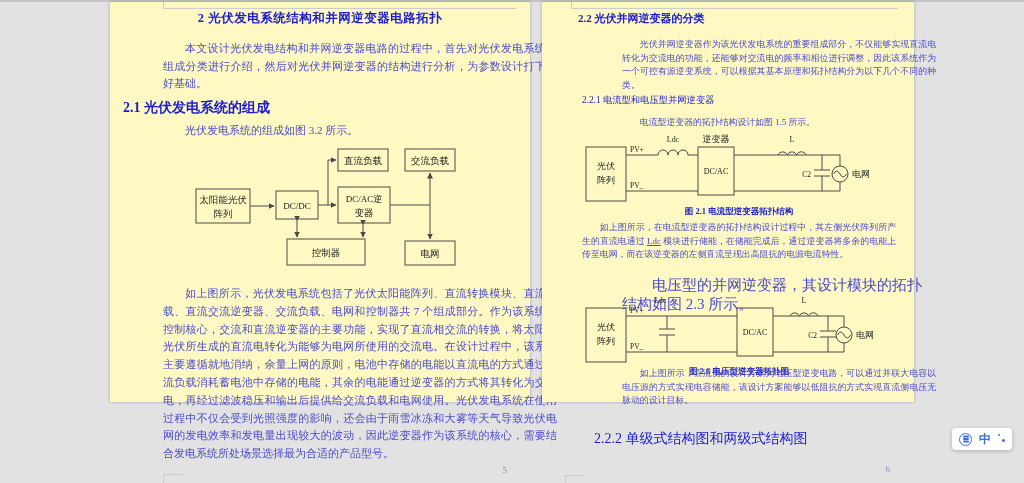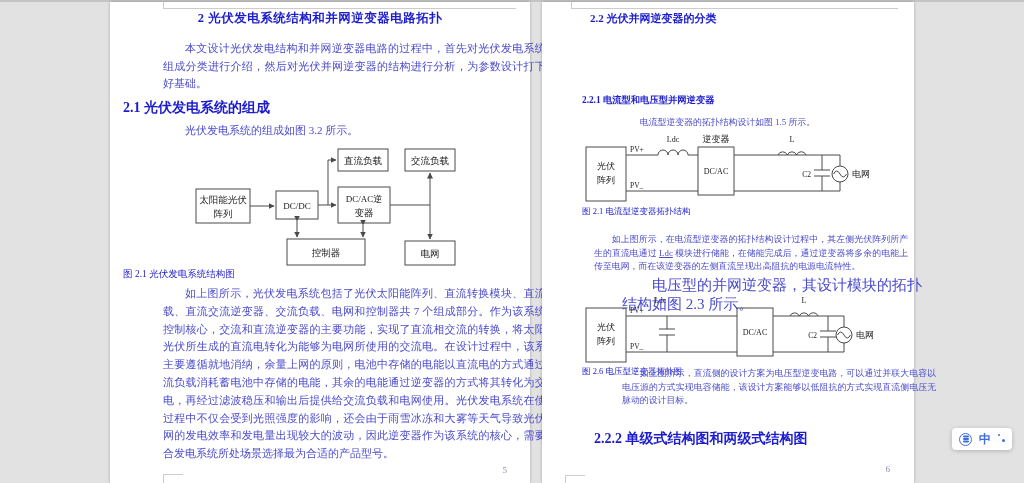--- a/index.html
+++ b/index.html
@@ -2,34 +2,34 @@
 <html><head>
 <meta charset="utf-8">
 <style>
   html,body{margin:0;padding:0;}
   body{
     width:1024px;height:483px;overflow:hidden;position:relative;
     background:#e2e2e2;
     font-family:"Liberation Serif","DejaVu Serif",serif;
   }
   body::before{content:"";position:absolute;left:0;top:0;width:1024px;height:2px;background:#c4c4c4;}
-  .page{position:absolute;top:2px;height:481px;background:#ffffff;box-shadow:0 0 3px rgba(0,0,0,.28);}
+  .page{position:absolute;top:2px;height:400px;background:#fef9c3;box-shadow:0 0 3px rgba(0,0,0,.28);}
   #left-page{left:110px;width:420px;}
   #right-page{left:542px;width:372px;}
   .abs{position:absolute;}
   
   .bline{border-top:1px solid #cccccc;height:0;}
   .btick{border-left:1px solid #cccccc;width:0;}
   
   .doc-title{font-weight:bold;text-align:center;font-size:12.5px;letter-spacing:.5px;}
   .h-major{font-weight:bold;font-size:14px;}
-  .h-minor{font-weight:bold;}
+  .h-minor{font-weight:normal;}
   .para{text-align:justify;}
   .indent{text-indent:2em;margin-left:40px;}
-  .caption{font-weight:normal;}
+  .caption{font-weight:bold;text-align:center;}
   .pagenum{text-align:right;font-size:9px;color:#8a8ab8;}
   svg text{font-family:"Liberation Serif","DejaVu Serif",serif;fill:#222222;}
   svg .wire{stroke:#4a4a4a;stroke-width:1;fill:none;}
   svg .box{stroke:#4a4a4a;stroke-width:1;fill:none;}
   
   #translate-widget{
     position:absolute;left:952px;top:428px;height:22px;padding:0 7px;
     background:#ffffff;border-radius:4px;box-shadow:0 1px 4px rgba(0,0,0,.22);
     display:flex;align-items:center;gap:7px;
     font-family:"Liberation Sans","DejaVu Sans",sans-serif;
@@ -92,36 +92,36 @@
     <line class="wire" x1="127" y1="65" x2="151" y2="65" marker-end="url(#ah)"></line>
     <line class="wire" x1="195" y1="64" x2="213" y2="64" marker-end="url(#ah)"></line>
     <path class="wire" d="M205,64 L205,19 L213,19" marker-end="url(#ah)"></path>
     <line class="wire" x1="267" y1="64" x2="307" y2="64"></line>
     <line class="wire" x1="307" y1="64" x2="307" y2="32" marker-end="url(#ah)"></line>
     <line class="wire" x1="307" y1="64" x2="307" y2="98" marker-end="url(#ah)"></line>
     <line class="wire" x1="174" y1="80" x2="174" y2="96" marker-start="url(#ah)" marker-end="url(#ah)"></line>
     <line class="wire" x1="240" y1="84" x2="240" y2="96" marker-start="url(#ah)" marker-end="url(#ah)"></line>
   </svg>
 
-  <div class="abs caption" style="left:13px;top:266px;width:394px;font-size:9.5px;color:#1c1ccd;">图 2.1  光伏发电系统结构图</div>
 
   <div class="abs para indent" style="left:13px;top:283px;width:394px;font-size:11px;line-height:17.8px;color:#4a4acd;">如上图所示，光伏发电系统包括了光伏太阳能阵列、直流转换模块、直流负载、直流交流逆变器、交流负载、电网和控制器共 7 个组成部分。作为该系统的控制核心，交流和直流逆变器的主要功能，实现了直流相交流的转换，将太阳能光伏所生成的直流电转化为能够为电网所使用的交流电。在设计过程中，该系统主要遵循就地消纳，余量上网的原则，电池中存储的电能以直流电的方式通过直流负载消耗蓄电池中存储的电能，其余的电能通过逆变器的方式将其转化为交流电，再经过滤波稳压和输出后提供给交流负载和电网使用。光伏发电系统在使用过程中不仅会受到光照强度的影响，还会由于雨雪冰冻和大雾等天气导致光伏电网的发电效率和发电量出现较大的波动，因此逆变器作为该系统的核心，需要结合发电系统所处场景选择最为合适的产品型号。</div>
 
   <div class="abs pagenum" style="left:13px;top:463px;width:384px;">5</div>
 
   <div class="abs bline" style="left:53px;top:472px;width:20px;"></div>
   <div class="abs btick" style="left:53px;top:472px;height:9px;"></div>
 </div>
 
 <div class="page" id="right-page">
   <div class="abs btick" style="left:29px;top:0;height:6px;"></div>
   <div class="abs bline" style="left:29px;top:6px;width:327px;"></div>
 
-  <div class="abs h-major" style="left:48px;top:9px;font-size:11px;color:#1c1ccd;text-align:center;">2.2 光伏并网逆变器的分类</div>
-
+  <div class="abs h-major" style="left:36px;top:9px;font-size:11px;color:#1c1ccd;text-align:center;">2.2 光伏并网逆变器的分类</div>
+
+  <div class="abs para indent" style="left:40px;top:36px;width:314px;font-size:8.9px;line-height:13.6px;color:#4a4acd;">光伏并网逆变器作为该光伏发电系统的重要组成部分，不仅能够实现直流电转化为交流电的功能，还能够对交流电的频率和相位进行调整，因此该系统作为一个可控有源逆变系统，可以根据其基本原理和拓扑结构分为以下几个不同的种类。</div>
 
   <div class="abs h-minor" style="left:40px;top:92px;font-size:9.3px;color:#1c1ccd;">2.2.1 电流型和电压型并网逆变器</div>
 
   <div class="abs indent" style="left:40px;top:114px;width:314px;font-size:8.9px;color:#4a4acd;">电流型逆变器的拓扑结构设计如图 1.5 所示。</div>
 
   <svg class="abs" style="left:40px;top:131px;" width="314" height="74" viewBox="0 0 314 74">
     <text x="134" y="9" font-size="9" text-anchor="middle">逆变器</text>
     <rect class="box" x="4" y="14" width="40" height="54"></rect>
     <text x="24" y="36" font-size="9" text-anchor="middle">光伏</text>
     <text x="24" y="50" font-size="9" text-anchor="middle">阵列</text>
@@ -150,21 +150,21 @@
 
     <line class="wire" x1="258" y1="22" x2="258" y2="33"></line>
     <line class="wire" x1="258" y1="49" x2="258" y2="58"></line>
     <circle class="wire" cx="258" cy="41" r="8"></circle>
     <path class="wire" d="M251.5,41 q3.2,-6 6.5,0 q3.2,6 6.5,0"></path>
     <text x="270" y="44" font-size="9">电网</text>
   </svg>
 
   <div class="abs caption" style="left:40px;top:204px;width:314px;font-size:8.5px;color:#1c1ccd;">图 2.1 电流型逆变器拓扑结构</div>
 
-  <p class="abs para indent" style="left:40px;top:219px;width:314px;font-size:8.9px;line-height:13.6px;color:#4a4acd;margin:12px;"><span>如上图所示，在电流型逆变器的拓扑结构设计过程中，其左侧光伏阵列所产生的直流电通过 </span><span style="text-decoration:underline;">Ldc</span><span> 模块进行储能，在储能完成后，通过逆变器将多余的电能上传至电网，而在该逆变器的左侧直流呈现出高阻抗的电源电流特性。</span></p>
+  <p class="abs para indent" style="left:40px;top:219px;width:314px;font-size:8.9px;line-height:13.6px;color:#4a4acd;margin:0;"><span>如上图所示，在电流型逆变器的拓扑结构设计过程中，其左侧光伏阵列所产生的直流电通过 </span><span style="text-decoration:underline;">Ldc</span><span> 模块进行储能，在储能完成后，通过逆变器将多余的电能上传至电网，而在该逆变器的左侧直流呈现出高阻抗的电源电流特性。</span></p>
 
   <div class="abs indent" style="left:40px;top:274px;width:314px;font-size:15px;color:#4a4acd;">电压型的并网逆变器，其设计模块的拓扑结构如图 2.3 所示。</div>
 
   <svg class="abs" style="left:40px;top:292px;" width="314" height="74" viewBox="0 0 314 74">
     <rect class="box" x="4" y="14" width="40" height="54"></rect>
     <text x="24" y="36" font-size="9" text-anchor="middle">光伏</text>
     <text x="24" y="50" font-size="9" text-anchor="middle">阵列</text>
 
     <line class="wire" x1="44" y1="22" x2="155" y2="22"></line>
     <line class="wire" x1="44" y1="58" x2="155" y2="58"></line>

